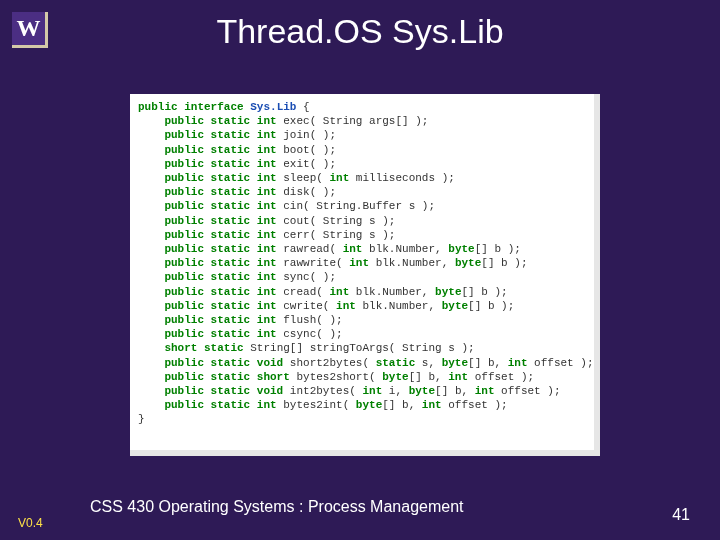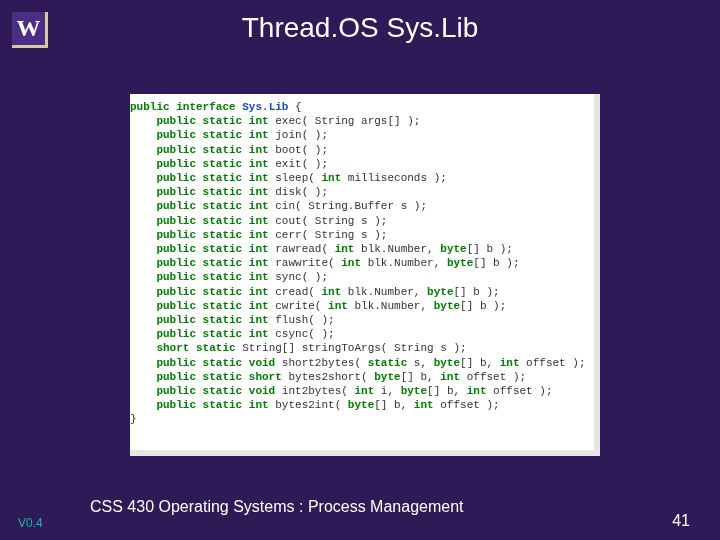--- a/index.html
+++ b/index.html
@@ -33,60 +33,60 @@
     font-size: 24px;
     background: #4b2e83;
   }
   .title {
     position: absolute;
     top: 12px;
     left: 0;
     width: 100%;
     text-align: center;
     color: #ffffff;
-    font-size: 28px;
+    font-size: 34px;
     font-weight: 400;
     font-family: "Segoe UI Light", "Segoe UI", Arial, sans-serif;
   }
   .code-box {
     position: absolute;
     top: 94px;
     left: 130px;
     width: 470px;
     height: 362px;
     background: #ffffff;
     border-right: 6px solid #e6e6e6;
     border-bottom: 6px solid #e6e6e6;
-    padding: 6px 0;
+    padding: 6px 8px;
     font-family: Consolas, "Courier New", monospace;
     font-size: 11px;
     line-height: 14.2px;
     color: #333333;
     white-space: pre;
     overflow: hidden;
   }
   .kw { color: #008000; font-weight: bold; }
   .clr-blue { color: #1a4db3; font-weight: bold; }
   .footer-version {
     position: absolute;
     bottom: 10px;
     left: 18px;
-    color: #14b8a6;
+    color: #fde047;
     font-size: 12px;
   }
   .footer-course {
     position: absolute;
     bottom: 24px;
     left: 90px;
     color: #ffffff;
     font-size: 16px;
   }
   .footer-page {
     position: absolute;
-    bottom: 10px;
+    bottom: 16px;
     right: 30px;
     color: #ffffff;
     font-size: 16px;
   }
 </style>
 </head>
 <body>
 
 <div class="logo">
   <div class="logo-inner">W</div>

